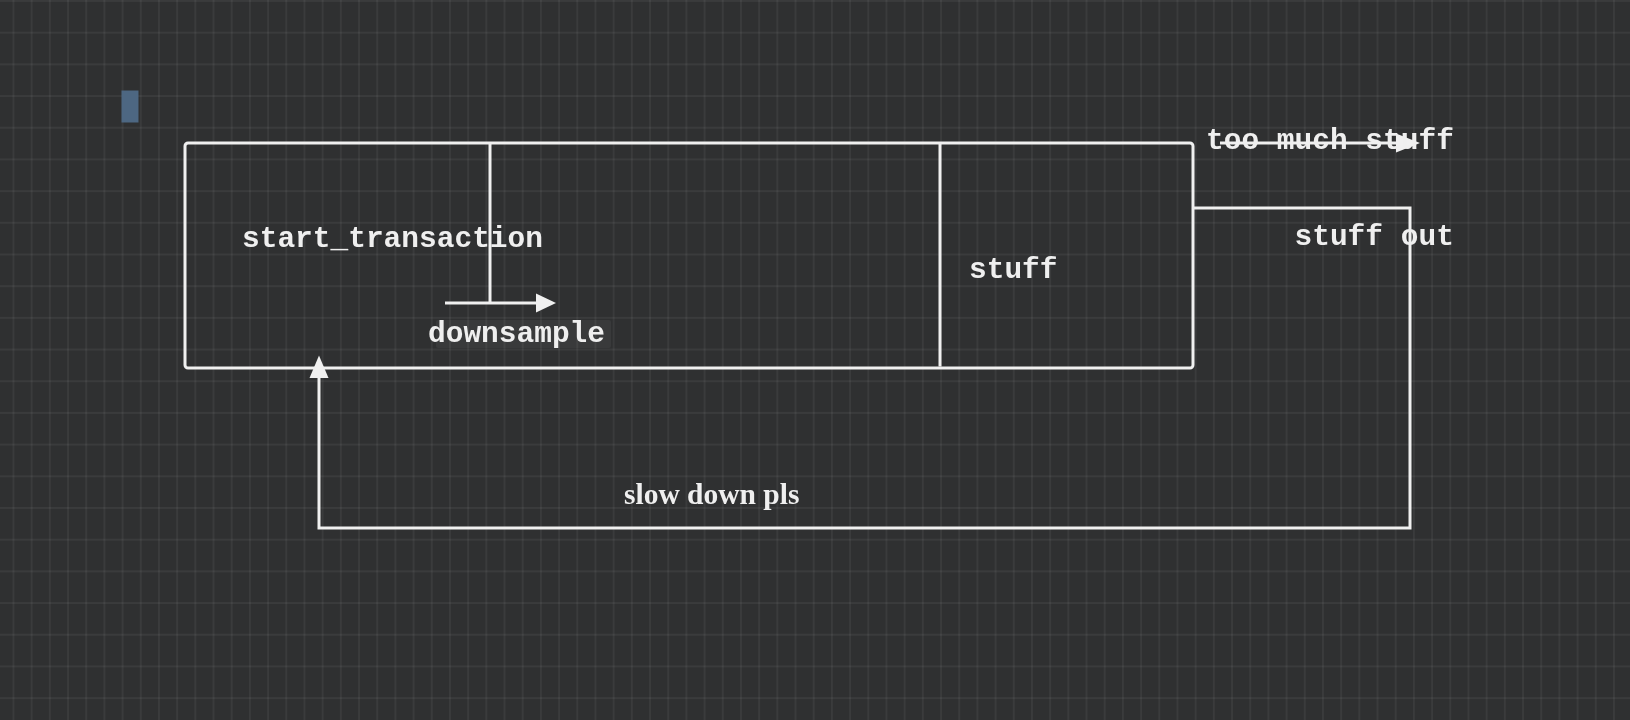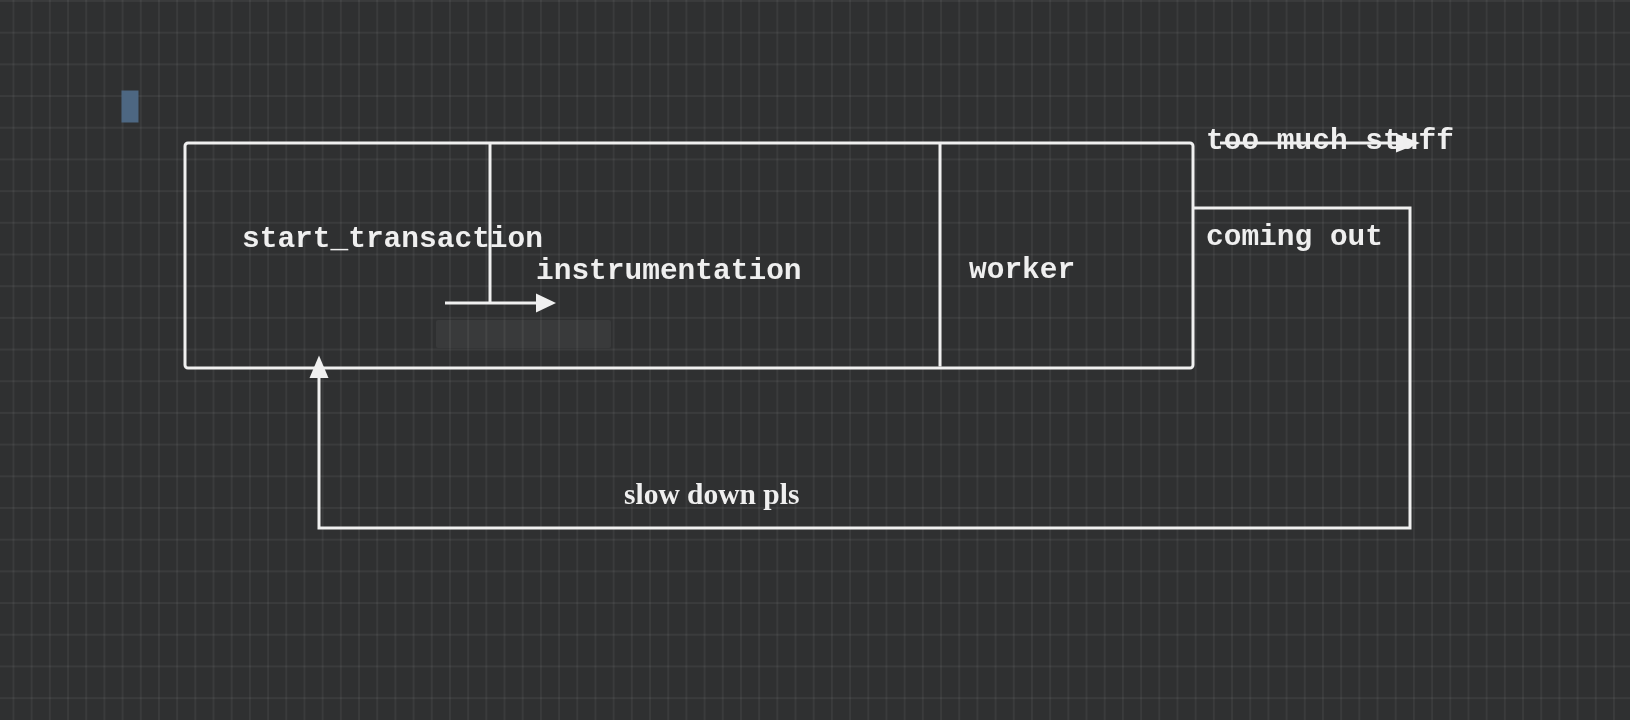--- a/index.html
+++ b/index.html
@@ -42,20 +42,21 @@
     stroke:none;
   }
   .label{
     position:absolute;
     color:var(--text);
     font-size:29.5px;
     font-weight:bold;
     line-height:31.7px;
     white-space:pre;
     letter-spacing:0px;
+    text-align:right;
   }
   .hl{
     position:absolute;
     background:var(--highlight);
     border-radius:2px;
   }
 </style>
 </head>
 <body>
 
@@ -84,26 +85,26 @@
     <g>
       <polyline class="stroke" points="1193,208 1410,208 1410,528 319,528 319,377"></polyline>
       <polygon class="head" points="309.5,378 319,355.5 328.5,378"></polygon>
     </g>
   </svg>
 
   <div class="hl" style="left:436px;top:320px;width:175px;height:28px;"></div>
 
   <div class="label" style="left:214px;top:224px;margin-left:28px;">start_transaction</div>
 
-  <div class="label" style="left:536px;top:256px;">instrumentation</div>
 
 
-  <div class="label" style="left:969px;top:255px;">worker</div>
+  <div class="label" style="left:969px;top:255px;">stuff</div>
 
+  <div class="label" style="left:428px;top:319px;">downsample</div>
 
   <div class="label" style="left:1206px;top:63px;">
     <div>too much stuff</div>
-    <div>coming out</div>
+    <div>stuff out</div>
   </div>
 
   <div class="label" style="left:624px;top:479px;font-family:Liberation Serif, serif;">slow down pls</div>
 
 </div>
 
 </body></html>

